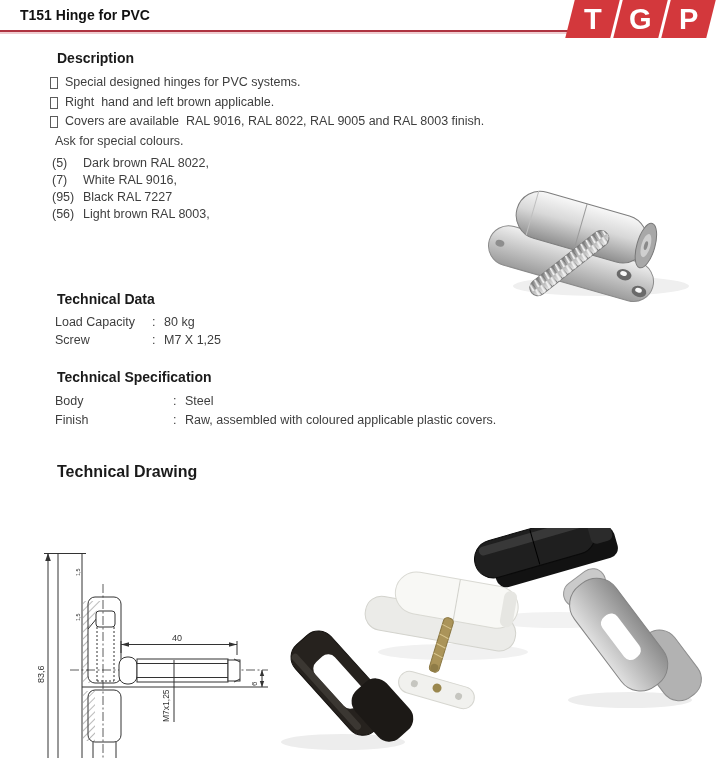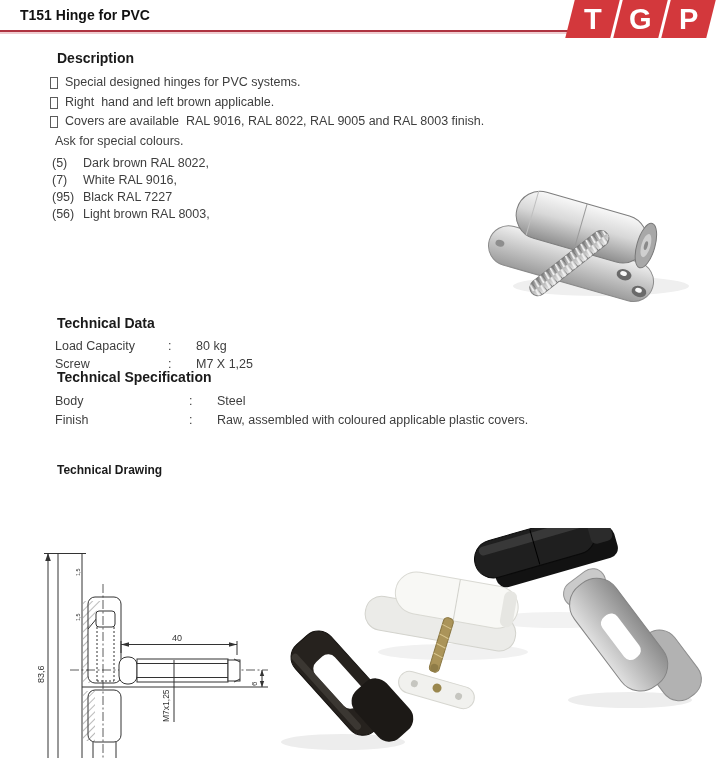--- a/index.html
+++ b/index.html
@@ -24,30 +24,30 @@
   .body-txt{font-size:12.5px;color:#3e3e3e;}
 
   #description{left:42px;top:50px;width:480px;}
   .bullet-row{display:flex;line-height:19.5px;padding-left:8px;}
   .bullet-marker{width:6px;height:10px;border:1px solid #5c5c5c;margin:4px 7px 0 0;flex:none;}
   #description-note{margin-left:13px;line-height:19.5px;}
   #colour-options{margin:0 0 0 10px;}
   .col-row{display:flex;line-height:17px;}
   .col-code{width:31px;flex:none;}
 
-  #technical-data{left:42px;top:291px;width:420px;margin-top:24px;}
+  #technical-data{left:42px;top:291px;width:420px;}
   #material-spec{left:42px;top:369px;width:560px;}
-  .spec-row{display:flex;margin-left:13px;gap:16px;}
+  .spec-row{display:flex;margin-left:13px;}
   #technical-data .spec-row{line-height:17.5px;}
   #material-spec .spec-row{line-height:19px;}
   #technical-data .spec-label{width:97px;flex:none;}
   #material-spec .spec-label{width:118px;flex:none;}
   .spec-colon{width:12px;flex:none;}
 
-  #technical-drawing-heading{left:57px;top:463px;font-size:12px;font-weight:bold;color:#1a1a1a;}
+  #technical-drawing-heading{left:57px;top:463px;font-size:16px;font-weight:bold;color:#1a1a1a;}
 
   #drawing{left:20px;top:535px;}
   #photo-top{left:486px;top:162px;}
   #photo-variants{left:258px;top:528px;}
   svg text{font-family:"Liberation Sans", sans-serif;fill:#333;}
 </style>
 </head>
 <body>
 
 <div class="abs" id="page-title">T151 Hinge for PVC</div>

